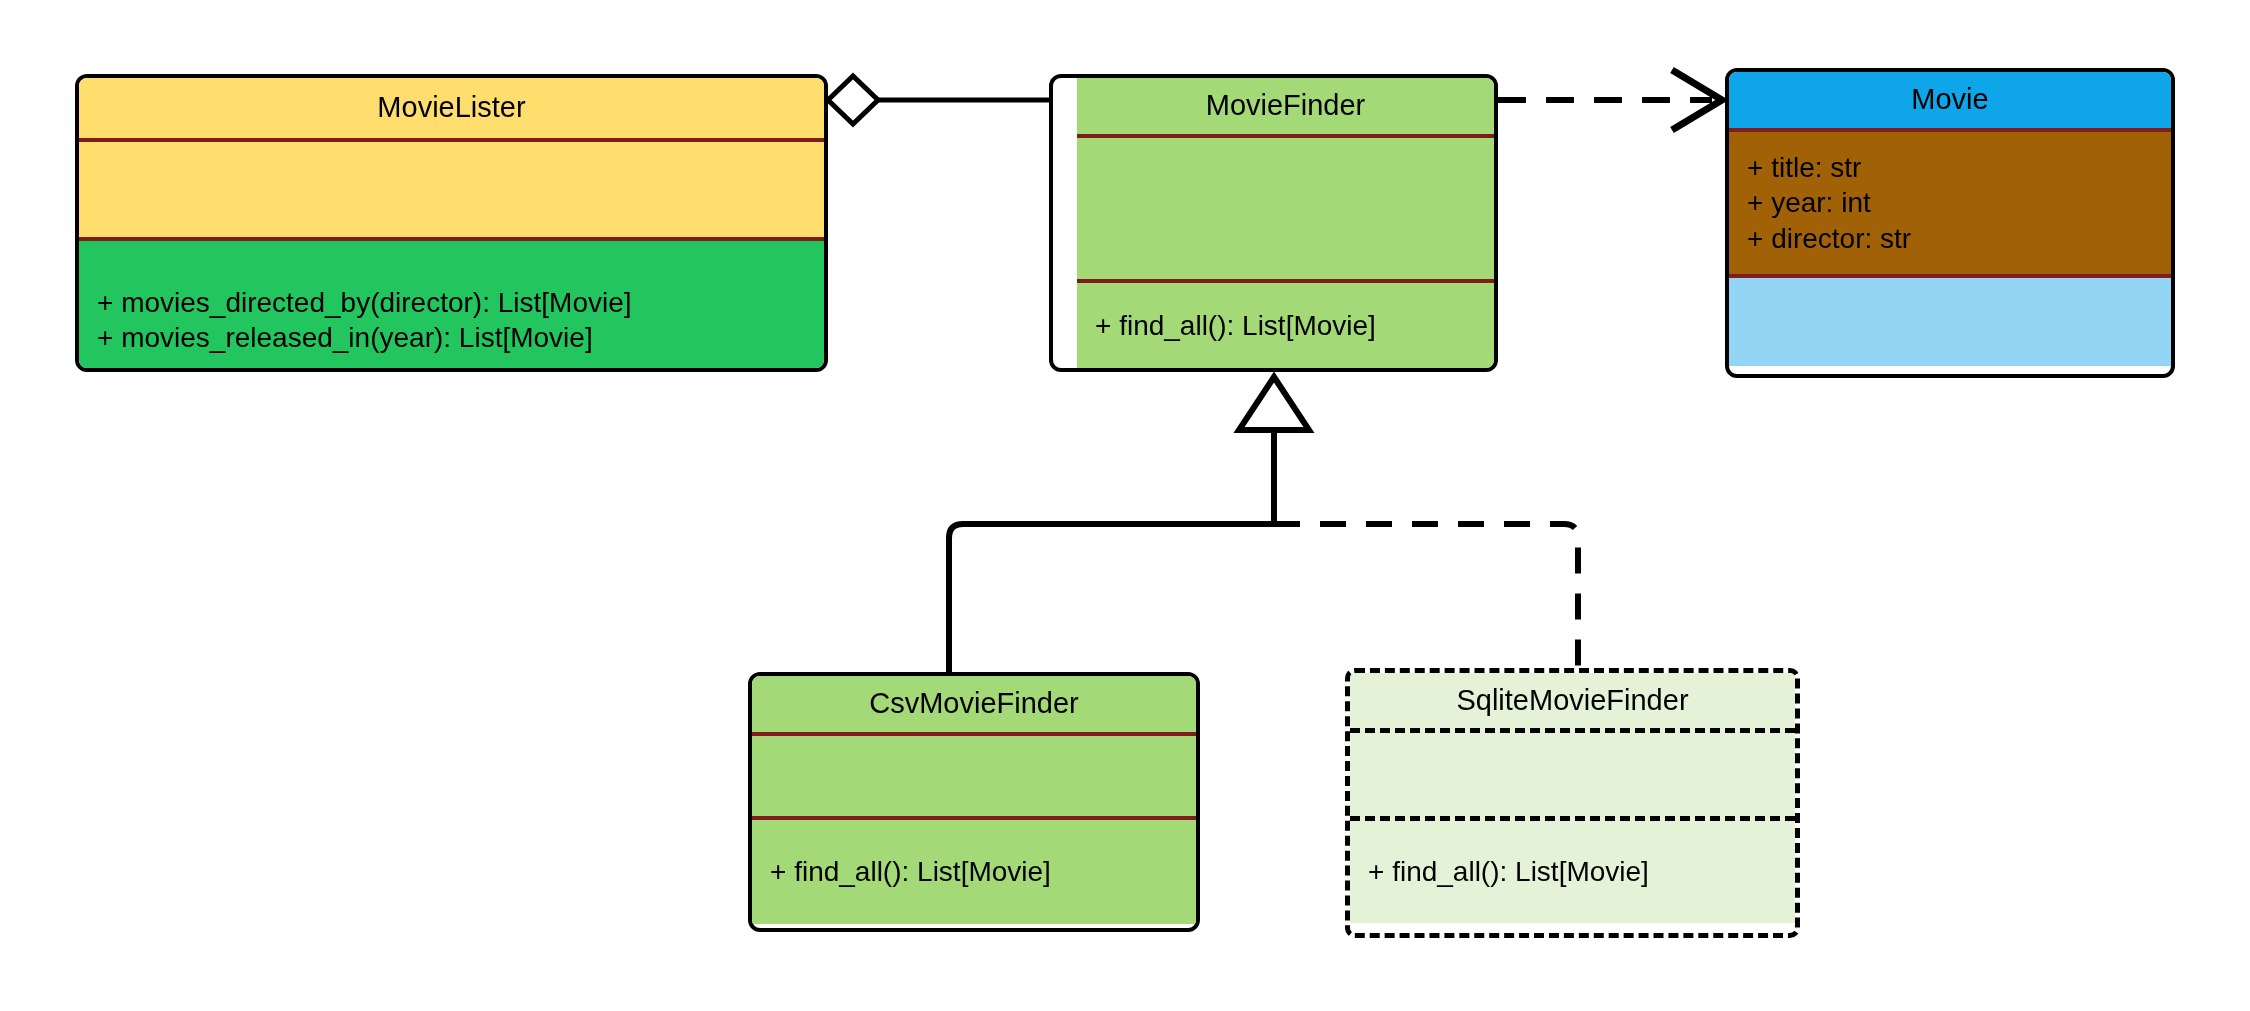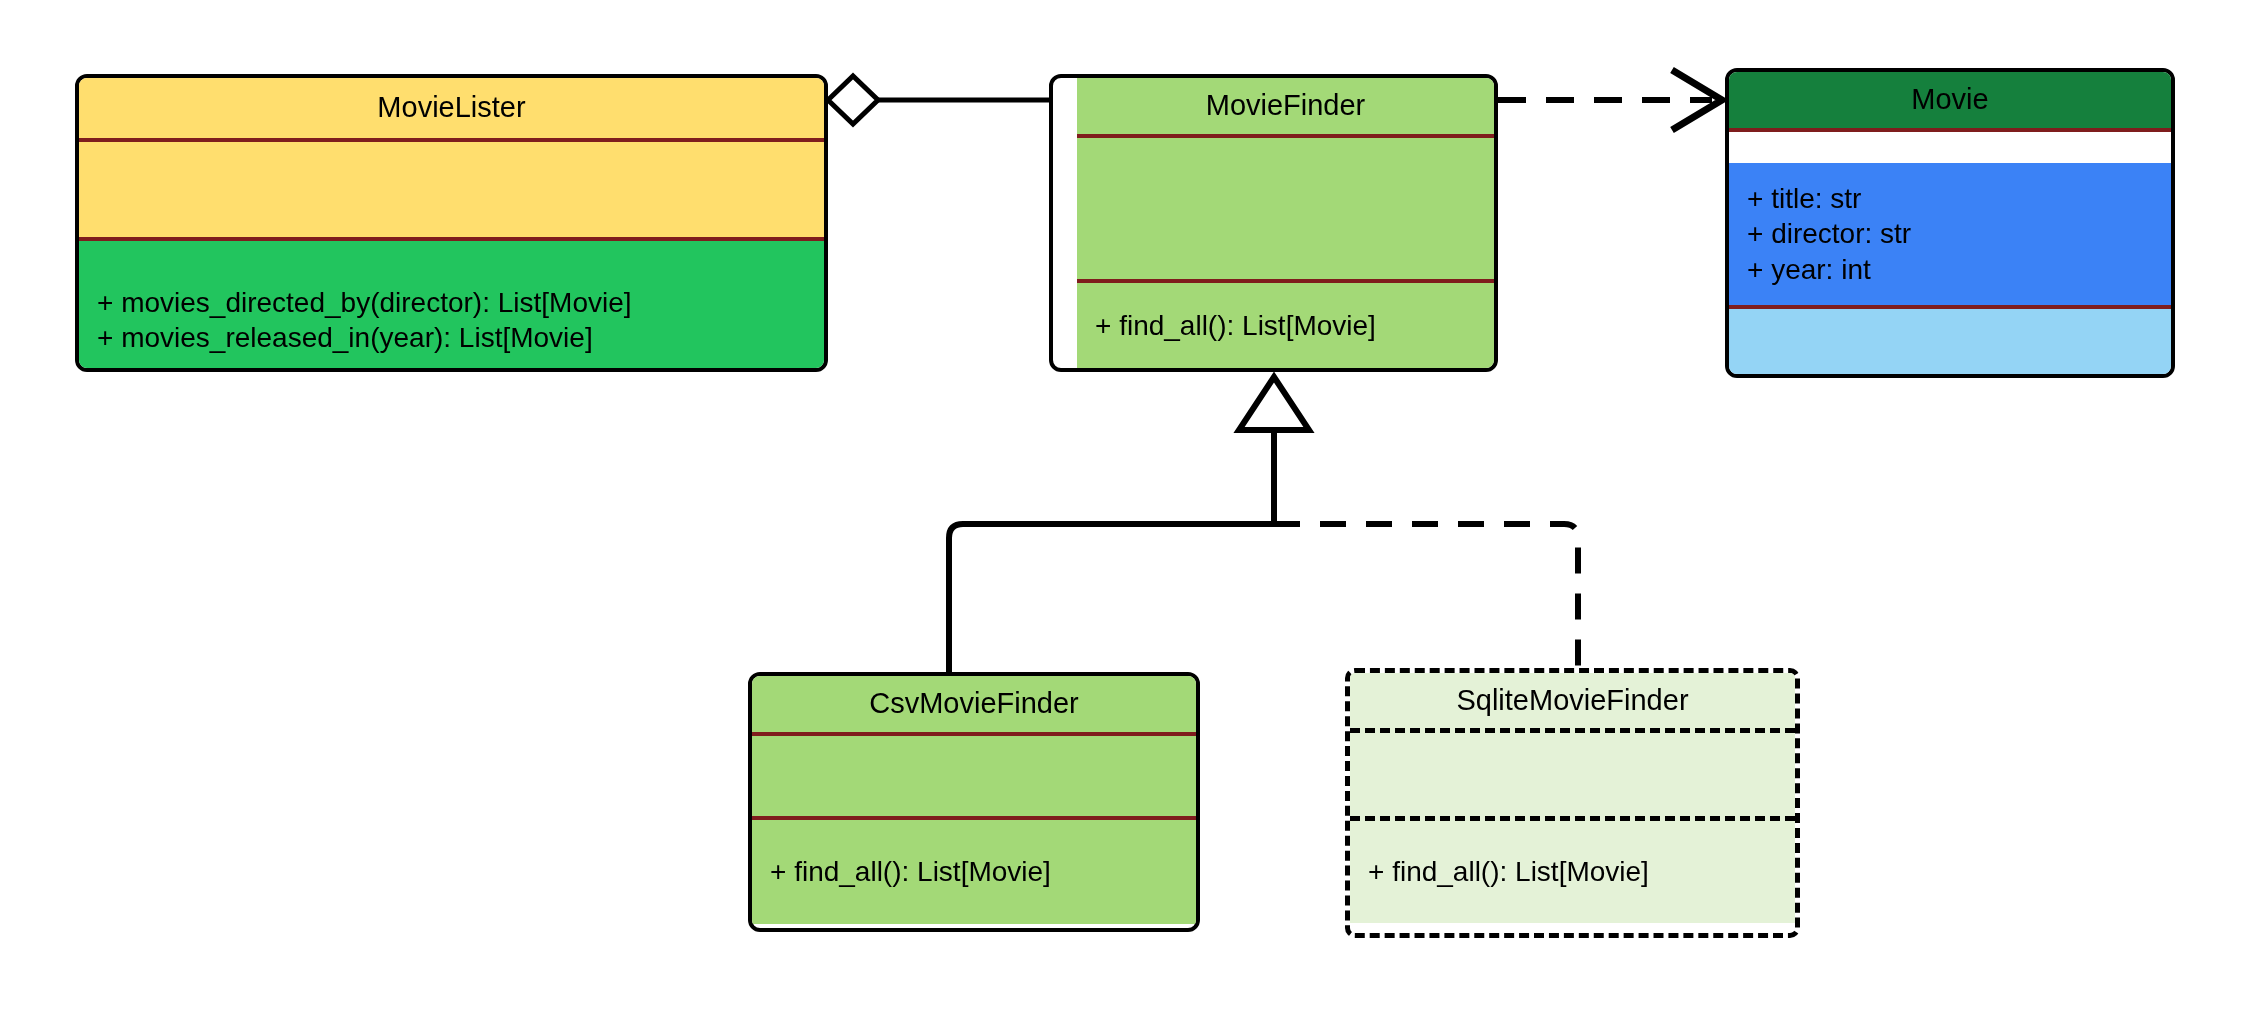--- a/index.html
+++ b/index.html
@@ -121,27 +121,27 @@
     <div class="compartment name-compartment divider-solid" style="height:60px; background:#A3D977;">
       <span class="class-name">MovieFinder</span>
     </div>
     <div class="compartment empty-compartment divider-solid" style="height:145px; background:#A3D977;"></div>
     <div class="compartment member-list" style="height:85px; background:#A3D977;">
       <span class="member">+ find_all(): List[Movie]</span>
     </div>
   </div>
 
   <div class="uml-class" id="box-movie" style="left:1725px; top:68px; width:450px; height:310px;">
-    <div class="compartment name-compartment divider-solid" style="height:60px; background:#15803d;">
+    <div class="compartment name-compartment divider-solid" style="height:60px; background:#0ea5e9;">
       <span class="class-name">Movie</span>
     </div>
-    <div class="compartment member-list divider-solid" style="height:146px; background:#3b82f6;margin-top:31px;">
+    <div class="compartment member-list divider-solid" style="height:146px; background:#a16207;">
       <span class="member">+ title: str</span>
+      <span class="member">+ year: int</span>
       <span class="member">+ director: str</span>
-      <span class="member">+ year: int</span>
     </div>
     <div class="compartment empty-compartment" style="height:88px; background:#94D4F5;"></div>
   </div>
 
   <div class="uml-class" id="box-csv-movie-finder" style="left:748px; top:672px; width:452px; height:260px;">
     <div class="compartment name-compartment divider-solid" style="height:60px; background:#A3D977;text-align:center;">
       <span class="class-name">CsvMovieFinder</span>
     </div>
     <div class="compartment empty-compartment divider-solid" style="height:84px; background:#A3D977;"></div>
     <div class="compartment member-list" style="height:104px; background:#A3D977;">

